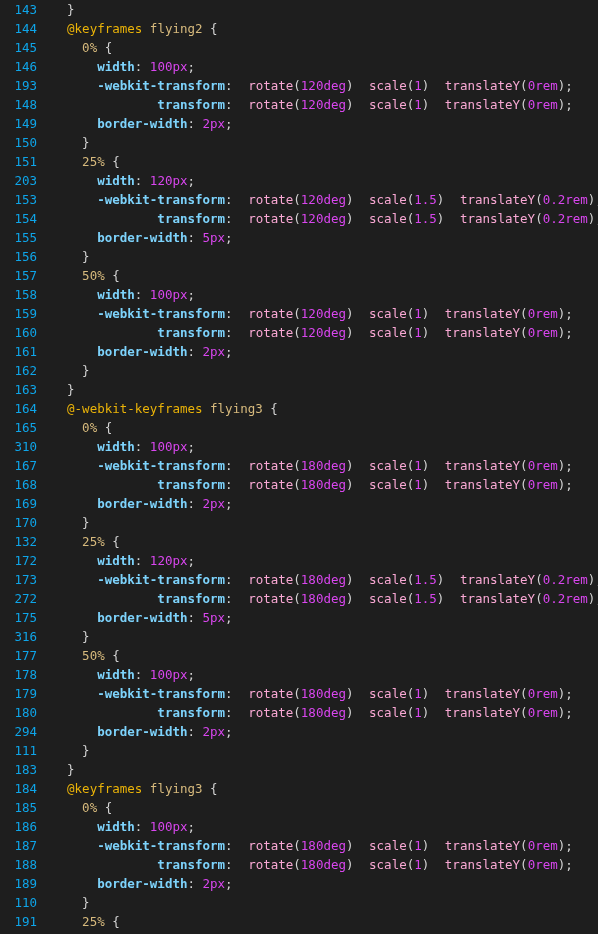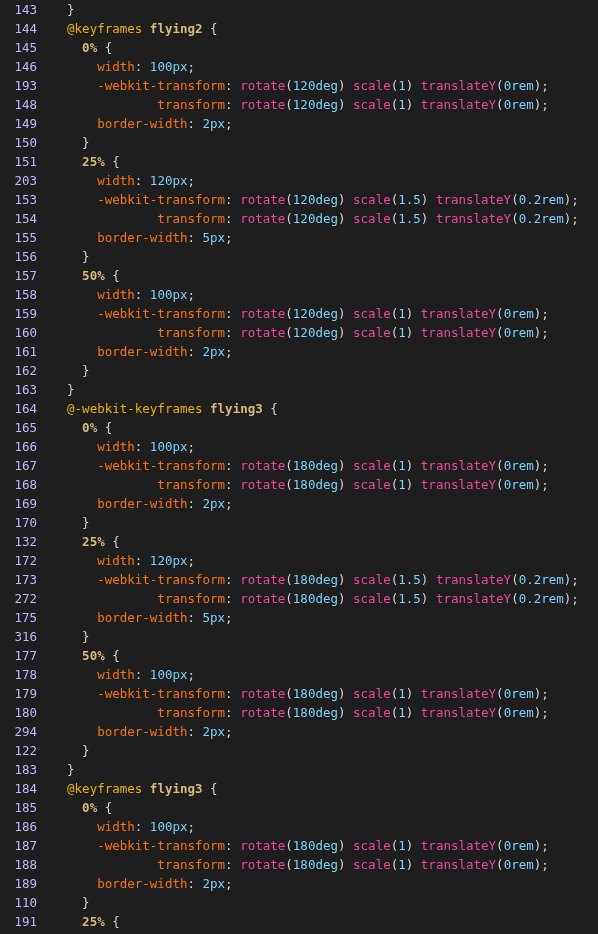--- a/index.html
+++ b/index.html
@@ -11,36 +11,36 @@
       width: 598px;
       overflow: hidden;
     }
     .editor {
       display: flex;
     }
     .gutter {
       width: 52px;
       text-align: right;
       padding-right: 15px;
-      color: #c4b5fd;
+      color: #0ea5e9;
       user-select: none;
       flex-shrink: 0;
     }
     .gutter div { height: 19px; }
     .code {
       flex: 1;
       white-space: pre;
       color: #d4d4d4;
     }
     .code div { height: 19px; }
     .kw { color: #eab308; }
-    .num { color: #7dd3fc; }
-    .selector { color: #d7ba7d; font-weight: bold; }
-    .prop { color: #f97316; }
-    .func { color: #ec4899; }
+    .num { color: #d946ef; }
+    .selector { color: #d7ba7d; }
+    .prop { color: #7dd3fc; font-weight: bold; }
+    .func { color: #f9a8d4; margin-left: 8px; }
     .brace { color: #d4d4d4; }
     .punct { color: #d4d4d4; }
   </style>
 </head>
 <body>
 
 <div class="editor">
   <div class="gutter">
       <div>143</div>
       <div>144</div>
@@ -58,37 +58,37 @@
       <div>156</div>
       <div>157</div>
       <div>158</div>
       <div>159</div>
       <div>160</div>
       <div>161</div>
       <div>162</div>
       <div>163</div>
       <div>164</div>
       <div>165</div>
-      <div>166</div>
+      <div>310</div>
       <div>167</div>
       <div>168</div>
       <div>169</div>
       <div>170</div>
       <div>132</div>
       <div>172</div>
       <div>173</div>
       <div>272</div>
       <div>175</div>
       <div>316</div>
       <div>177</div>
       <div>178</div>
       <div>179</div>
       <div>180</div>
       <div>294</div>
-      <div>122</div>
+      <div>111</div>
       <div>183</div>
       <div>184</div>
       <div>185</div>
       <div>186</div>
       <div>187</div>
       <div>188</div>
       <div>189</div>
       <div>110</div>
       <div>191</div>
     </div>

